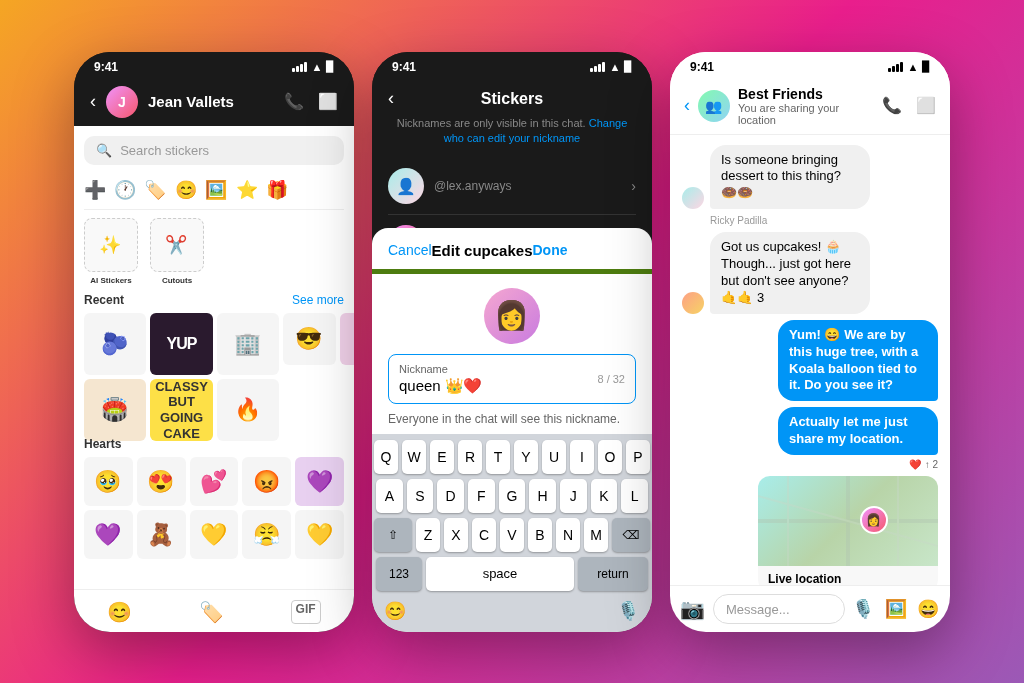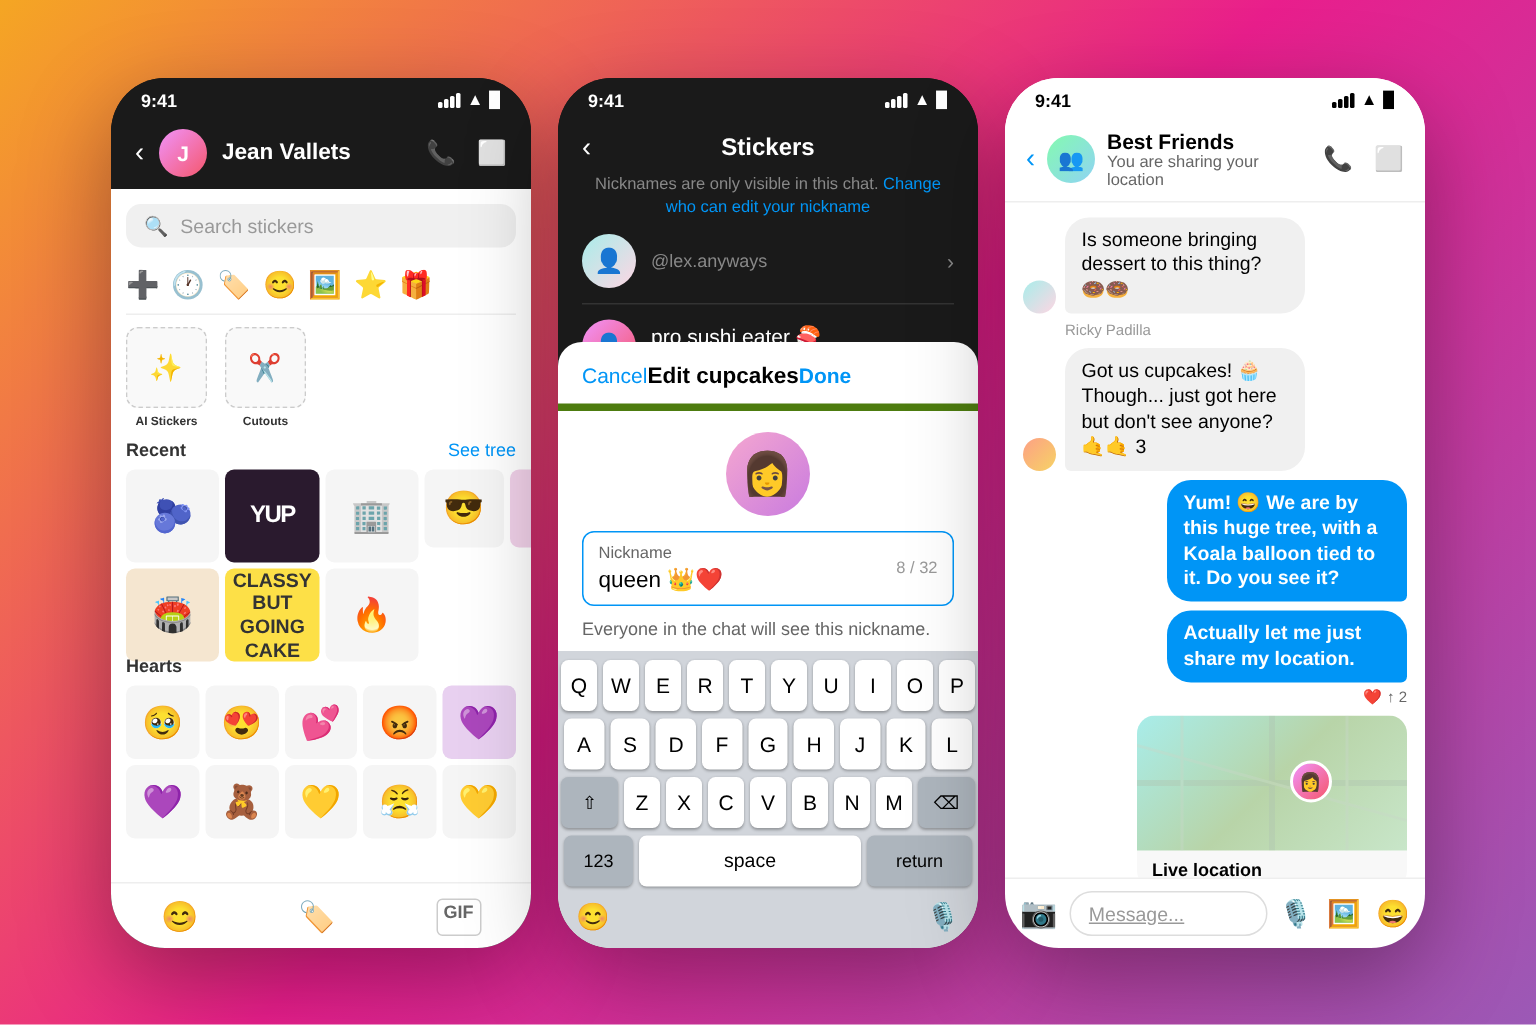--- a/index.html
+++ b/index.html
@@ -134,21 +134,21 @@
     .phone-2 .status-bar { background: #1a1a1a; color: #fff; }
     .nicknames-screen { background: #1a1a1a; padding: 12px 16px; }
     .nicknames-header {
       display: flex; align-items: center; justify-content: center;
       position: relative; margin-bottom: 8px;
     }
     .nicknames-back { position: absolute; left: 0; color: #fff; font-size: 18px; }
     .nicknames-title { color: #fff; font-size: 16px; font-weight: 600; }
     .nicknames-subtitle {
       font-size: 11px; color: #888; text-align: center;
-      line-height: 1.4;
+      margin-bottom: 12px; line-height: 1.4;
     }
     .change-link { color: #0095f6; }
     .nickname-item {
       display: flex; align-items: center; gap: 10px;
       padding: 10px 0; border-bottom: 1px solid #333;
     }
     .nickname-avatar {
       width: 36px; height: 36px; border-radius: 50%;
       background: linear-gradient(135deg, #a8edea, #fed6e3);
       display: flex; align-items: center; justify-content: center;
@@ -408,21 +408,21 @@
           <div style="display:flex;flex-direction:column;align-items:center;gap:4px;">
             <div class="ai-sticker-box">
               <span style="font-size:18px;">✂️</span>
             </div>
             <span class="ai-label">Cutouts</span>
           </div>
         </div>
 
         <div class="section-header">
           <span class="section-title">Recent</span>
-          <span class="see-more">See tree</span>
+          <span class="see-more">See more</span>
         </div>
         <div class="sticker-grid">
           <div class="sticker-cell">🫐</div>
           <div class="sticker-cell" style="background:#2a1a2e; font-size:16px; font-weight:800; color:#fff; letter-spacing:-1px;">YUP</div>
           <div class="sticker-cell">🏢</div>
           <div class="sticker-cell">😎</div>
           <div class="sticker-cell" style="background:#f0d0e8;">💋</div>
           <div class="sticker-cell" style="background:#f5e6d0;">🏟️</div>
           <div class="sticker-cell" style="background:#fde047; font-size:13px; font-weight:700; text-align:center; line-height:1.2; color:#333;">CLASSY BUT GOING CAKE</div>
           <div class="sticker-cell">🔥</div>
@@ -644,21 +644,21 @@
               <div class="live-loc-title">Live location</div>
 
             </div>
           </div>
         </div>
       </div>
 
       <div class="chat-input-bar">
         <span class="chat-input-icon">📷</span>
         <div class="chat-input-field">
-          <span style="color:#999; font-size:13px;text-decoration:underline;">Message...</span>
+          <span style="color:#999; font-size:13px;">Message...</span>
         </div>
         <div class="chat-input-actions">
           <span class="chat-input-action">🎙️</span>
           <span class="chat-input-action">🖼️</span>
           <span class="chat-input-action">😄</span>
         </div>
       </div>
     </div>
   </div>
 

